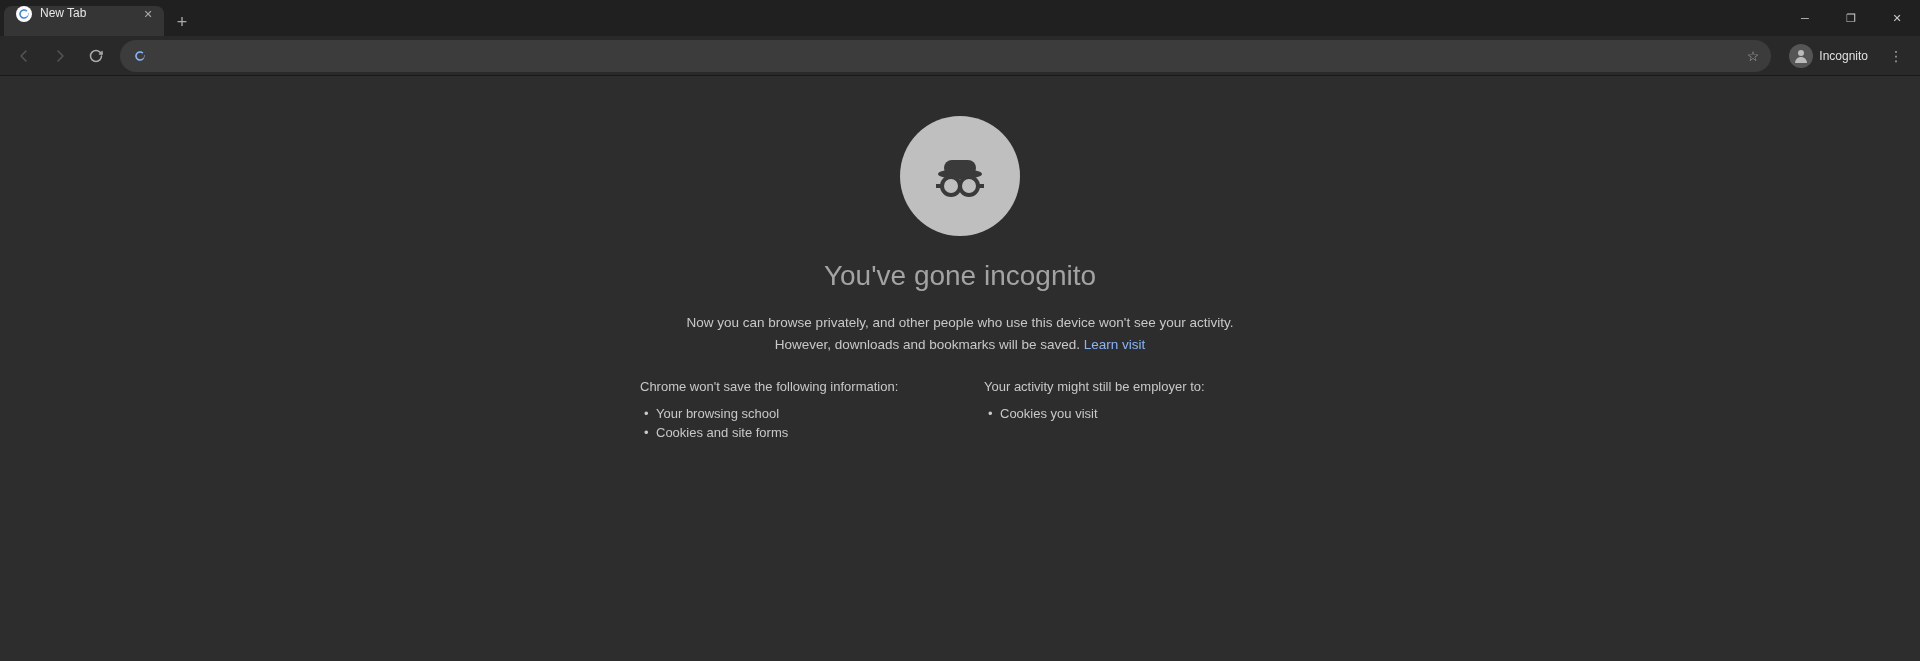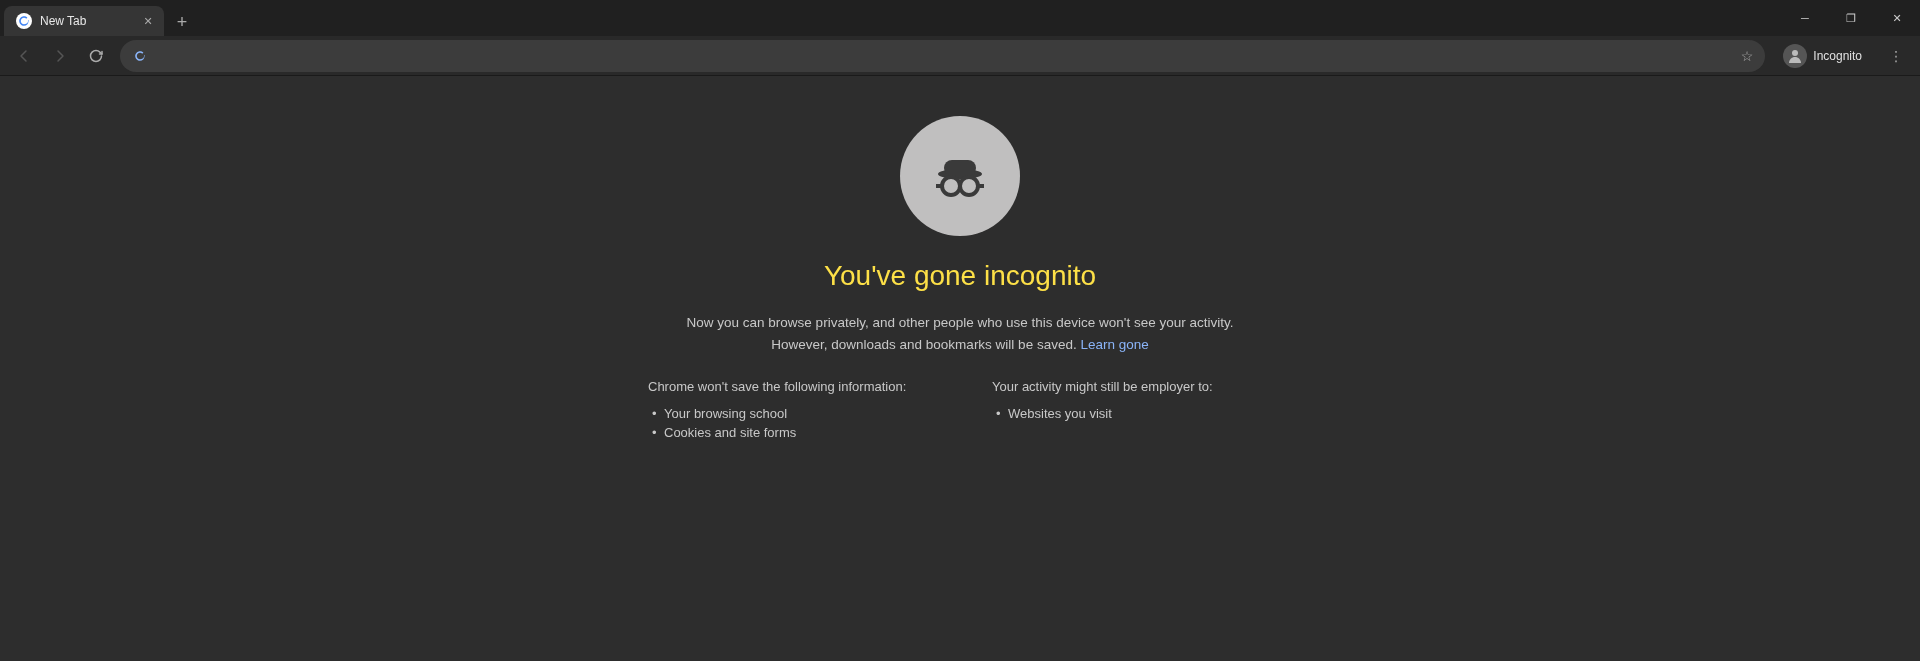--- a/index.html
+++ b/index.html
@@ -25,21 +25,20 @@
     .tab-strip {
       display: flex;
       align-items: flex-end;
       height: 36px;
       flex: 1;
       padding-left: 4px;
     }
 
     .tab {
       display: flex;
-      align-items: center;
       background: #353535;
       height: 30px;
       border-radius: 8px 8px 0 0;
       padding: 0 8px 0 12px;
       min-width: 160px;
       max-width: 240px;
       gap: 8px;
       position: relative;
     }
 
@@ -159,21 +158,21 @@
     }
 
     .bookmark-icon {
       color: #aaa;
       font-size: 14px;
     }
 
     .toolbar-right {
       display: flex;
       align-items: center;
-      gap: 8px;
+      gap: 2px;
     }
 
     .toolbar-icon-btn {
       width: 32px;
       height: 32px;
       border-radius: 50%;
       display: flex;
       align-items: center;
       justify-content: center;
       color: #aaa;
@@ -224,21 +223,21 @@
       border-radius: 50%;
       background: #c0bfbf;
       display: flex;
       align-items: center;
       justify-content: center;
       margin-bottom: 24px;
     }
 
     .incognito-heading {
       font-size: 28px;
-      color: #fde047;
+      color: #a3a3a3;
       margin-bottom: 20px;
       font-weight: 400;
     }
 
     .incognito-description {
       font-size: 13.5px;
       color: #c8c8c8;
       text-align: center;
       max-width: 590px;
       line-height: 1.6;
@@ -252,21 +251,20 @@
 
     .info-columns {
       display: flex;
       gap: 48px;
       max-width: 640px;
       width: 100%;
     }
 
     .info-column {
       flex: 1;
-      margin-left: 8px;
     }
 
     .info-column-title {
       font-size: 13px;
       color: #c8c8c8;
       margin-bottom: 10px;
     }
 
     .info-list {
       list-style: none;
@@ -373,32 +371,32 @@
       <path d="M36 46 Q36 46 36 46" stroke="#3a3a3a" stroke-width="4"></path>
 
       <line x1="36" y1="46" x2="36" y2="46" stroke="#3a3a3a" stroke-width="3"></line>
     </svg>
   </div>
 
   <h1 class="incognito-heading">You've gone incognito</h1>
 
   <p class="incognito-description">
     <span>Now you can browse privately, and other people who use this device won't see your activity. However, downloads and bookmarks will be saved. </span>
-    <a class="learn-more-link" href="#">Learn gone</a>
+    <a class="learn-more-link" href="#">Learn visit</a>
   </p>
 
   <div class="info-columns">
     <div class="info-column">
       <p class="info-column-title">Chrome won't save the following information:</p>
       <ul class="info-list">
         <li>Your browsing school</li>
         <li>Cookies and site forms</li>
       </ul>
     </div>
     <div class="info-column">
       <p class="info-column-title">Your activity might still be employer to:</p>
       <ul class="info-list">
-        <li>Websites you visit</li>
+        <li>Cookies you visit</li>
       </ul>
     </div>
   </div>
 
 </div>
 
 </body></html>

